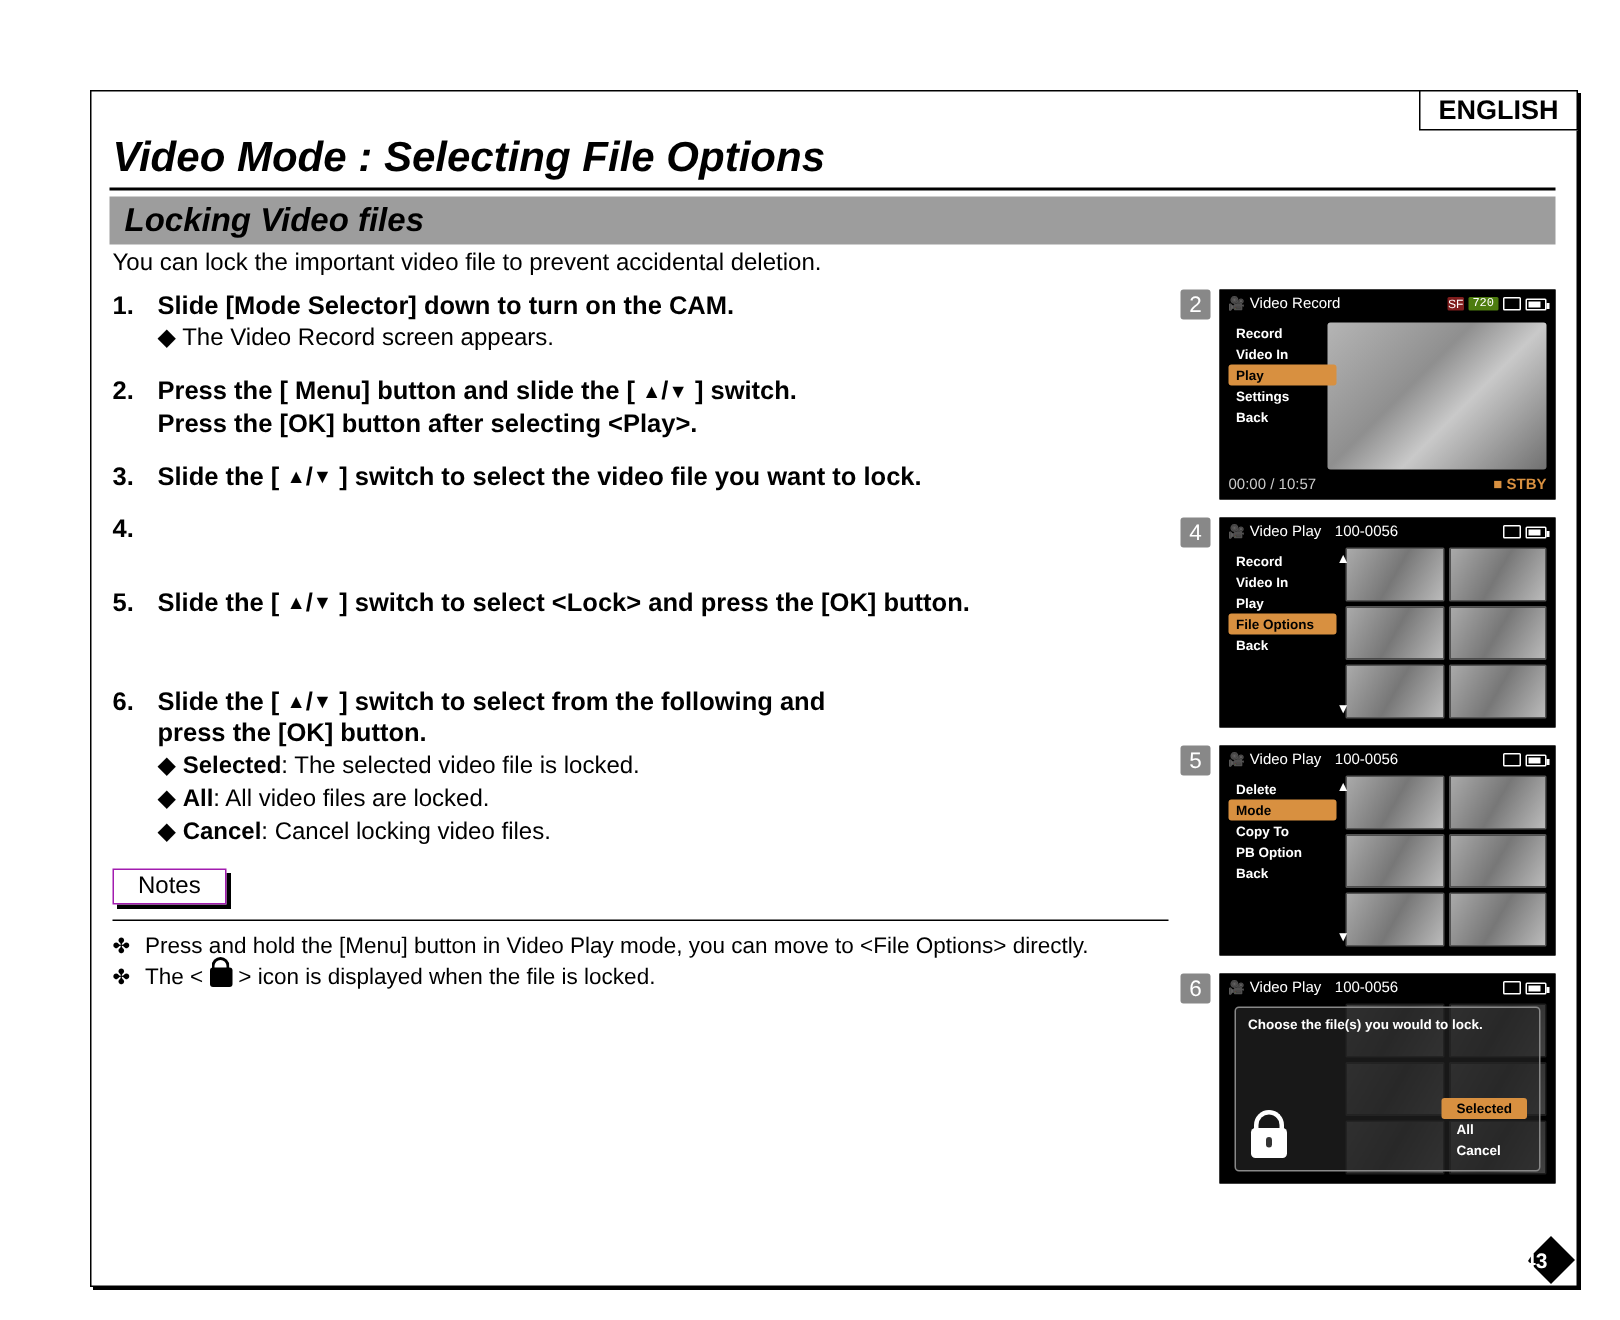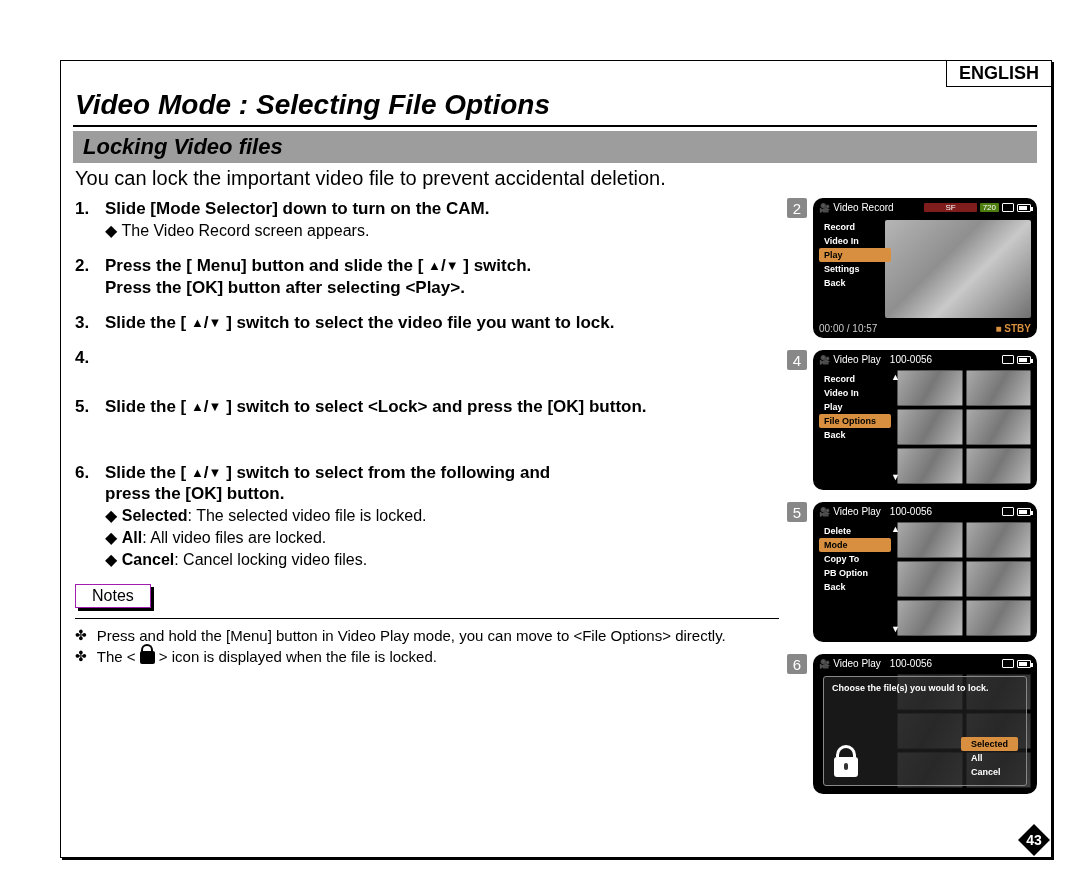--- a/index.html
+++ b/index.html
@@ -46,21 +46,21 @@
     padding: 3px 10px;
   }
   .subtitle {
     font-size: 22px;
     font-weight: bold;
     font-style: italic;
     color: #000;
   }
   .intro {
     margin: 2px 14px 8px 14px;
-    font-size: 20px;
+    font-size: 16px;
   }
   .content {
     display: flex;
     margin: 0 14px;
   }
   .left-col {
     flex: 1;
     padding-right: 8px;
   }
   ol.steps {
@@ -145,34 +145,34 @@
     justify-content: center;
     border-radius: 2px;
   }
   .screen {
     flex: 1;
     border: 2px solid #000;
     background: #000;
     height: 140px;
     position: relative;
     overflow: hidden;
-    border-radius: 10px;
+    border-radius: 0;
   }
   .sc-header {
     color: #fff;
     font-size: 10px;
     padding: 2px 4px;
     display: flex;
     align-items: center;
     gap: 3px;
     background: #000;
   }
   .sc-header .cam-icon::before { content: "🎥"; font-size: 9px; }
-  .sc-header .sf { background: #7f1d1d; color: #fff; padding: 0 21px; font-size: 8px; border-radius: 1px; }
-  .sc-header .r720 { background: #4d7c0f; color: #fff; padding: 0 3px; font-size: 8px; border-radius: 1px; }
+  .sc-header .sf { background: #7f1d1d; color: #fff; padding: 0 0; font-size: 8px; border-radius: 1px; }
+  .sc-header .r720 { background: #4d7c0f; color: #fff; padding: 0 3px; font-size: 8px; border-radius: 1px; font-family: Liberation Mono, monospace; }
   .sc-header .spacer { flex: 1; }
   .sc-header .card { display:inline-block; width:12px; height:9px; border:1px solid #fff; border-radius:1px; position:relative; }
   .sc-header .batt { display:inline-block; width:14px; height:8px; border:1px solid #fff; border-radius:1px; position:relative; }
   .sc-header .batt::after { content:""; position:absolute; right:-3px; top:2px; width:2px; height:4px; background:#fff; }
   .sc-header .batt .fill { position:absolute; left:1px; top:1px; bottom:1px; right:3px; background:#fff; }
   .menu-list {
     position: absolute;
     left: 4px;
     top: 20px;
     width: 72px;
@@ -288,21 +288,21 @@
     font-size: 9px;
   }
   .page-badge {
     position: absolute;
     bottom: -1px;
     right: -1px;
     width: 36px;
     height: 36px;
     display: flex;
     align-items: center;
-    justify-content: center;
+    justify-content: flex-start;
   }
   .page-badge svg { position: absolute; }
   .page-badge span {
     position: relative;
     color: #fff;
     font-weight: bold;
     font-size: 14px;
   }
 </style>
 </head>

